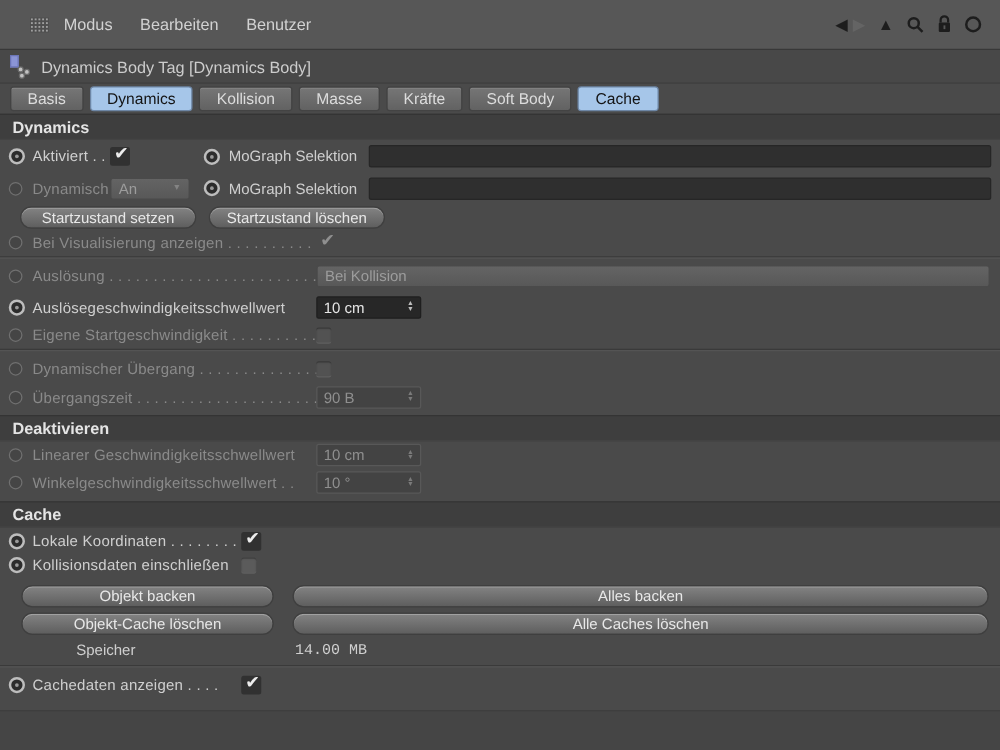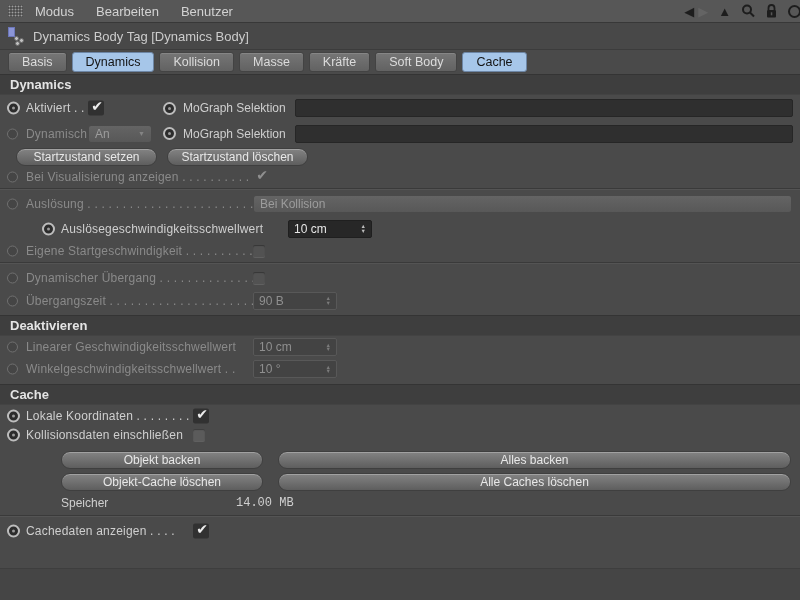--- a/index.html
+++ b/index.html
@@ -7,21 +7,21 @@
   body { font-family:"Liberation Sans", sans-serif; background:#2a2a2a; color:#cfcfcf; font-size:12px; }
   .panel { position:relative; width:800px; height:600px; background:#4a4a4a; overflow:hidden; }
 
   
   .topbar { height:26px; background:#232323; display:flex; align-items:flex-end; padding-left:6px; gap:2px; }
   .ptab { height:22px; line-height:22px; padding:0 14px; border-radius:4px 4px 0 0; font-size:13px; }
   .ptab.active { background:#404040; color:#f59b22; font-weight:bold; }
   .ptab.inactive { background:#2e2e2e; color:#7d7d7d; }
 
   
-  .menubar { height:23px; background:#575757; border-bottom:1px solid #383838; display:flex; align-items:center; padding:0 8px; }
+  .menubar { height:40px; background:#575757; border-bottom:1px solid #383838; display:flex; align-items:center; padding:0 24px; }
   .grip { width:15px; height:12px; margin-right:12px; background-color:#4e4e4e;
           background-image:radial-gradient(circle, #9f9f9f 0.8px, transparent 1.1px); background-size:3px 3px; }
   .menu-item { color:#d2d2d2; font-size:13px; margin-right:22px; }
   .mb-icons { margin-left:auto; display:flex; align-items:center; gap:10px; }
   .nav-glyph { color:#1d1d1d; font-size:13px; }
   .nav-glyph.ghost { color:#6f6f6f; opacity:.55; margin-left:-6px; }
   .half-circle { width:13px; height:13px; border:2px solid #1d1d1d; border-radius:50%; margin-right:-9px; }
 
   
   .titlerow { height:27px; background:#484848; border-bottom:1px solid #3c3c3c; display:flex; align-items:center; padding-left:8px; }
@@ -82,21 +82,21 @@
              display:flex; align-items:center; border-radius:2px; padding:0 5px; }
   .spinner.on  { background:#272727; border:1px solid #1f1f1f; color:#e6e6e6; }
   .spinner.off { background:#434343; border:1px solid #585858; color:#8f8f8f; }
   .spin-arrows { margin-left:auto; display:flex; flex-direction:column; align-items:center; line-height:4.5px; font-size:5.5px; }
   .spinner.on  .spin-arrows { color:#bdbdbd; } .spinner.off .spin-arrows { color:#7b7b7b; }
 
   .pill { height:18px; border-radius:10px; background:linear-gradient(#838383,#5e5e5e); border:1px solid #3f3f3f;
           box-shadow:inset 0 1px 0 rgba(255,255,255,.25); color:#e8e8e8; font-size:12px; text-align:center; line-height:16px; }
   .btnrow1 { display:flex; gap:10px; padding-left:16px; align-items:center; height:21px; }
   .btnrow1 .pill { width:141px; }
-  .bakerow { display:flex; align-items:center; height:22px; padding:0 9px 0 17px; gap:15px;margin-left:44px; }
+  .bakerow { display:flex; align-items:center; height:22px; padding:0 9px 0 17px; gap:15px; }
   .bake-sm { width:202px; flex:none; }
   .bake-lg { flex:1; }
 
   .memrow { position:relative; height:20px;margin-left:44px; }
   .mem-l { position:absolute; left:17px; top:50%; transform:translateY(-50%); color:#cfcfcf; }
   .mem-v { position:absolute; left:192px; top:50%; transform:translateY(-50%); color:#cfcfcf;font-family:Liberation Mono, monospace; }
 
   .footer { position:absolute; left:0; right:0; bottom:0; top:568px; background:#454545; border-top:1px solid #3e3e3e; }
 </style>
 </head>
@@ -192,21 +192,21 @@
   <div class="sep"></div>
 
   <div class="row" style="height:24px;">
     <span class="radio off"></span>
     <span class="lbl dim">Auslösung . . . . . . . . . . . . . . . . . . . . . . . . . . .</span>
     <div class="dropdown dd-wide">
       <span>Bei Kollision</span>
     </div>
   </div>
 
-  <div class="row" style="height:25px;margin-left:35px;">
+  <div class="row" style="height:25px;">
     <span class="radio"></span>
     <span class="lbl">Auslösegeschwindigkeitsschwellwert</span>
     <div class="spinner on">
       <span>10 cm</span>
       <span class="spin-arrows">
         <span>▲</span>
           <span>▼</span>
       </span>
     </div>
   </div>

